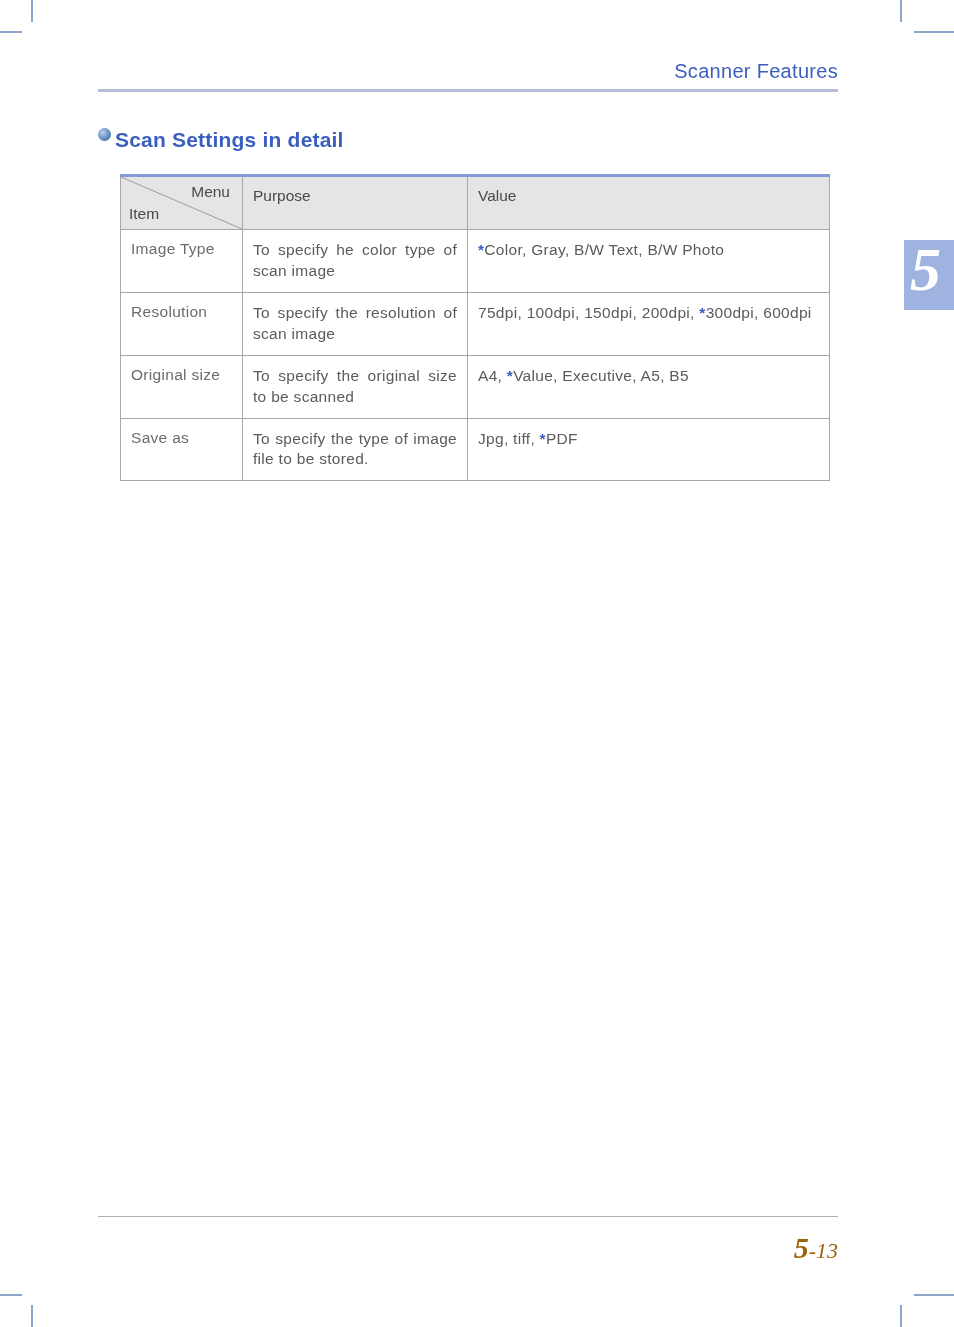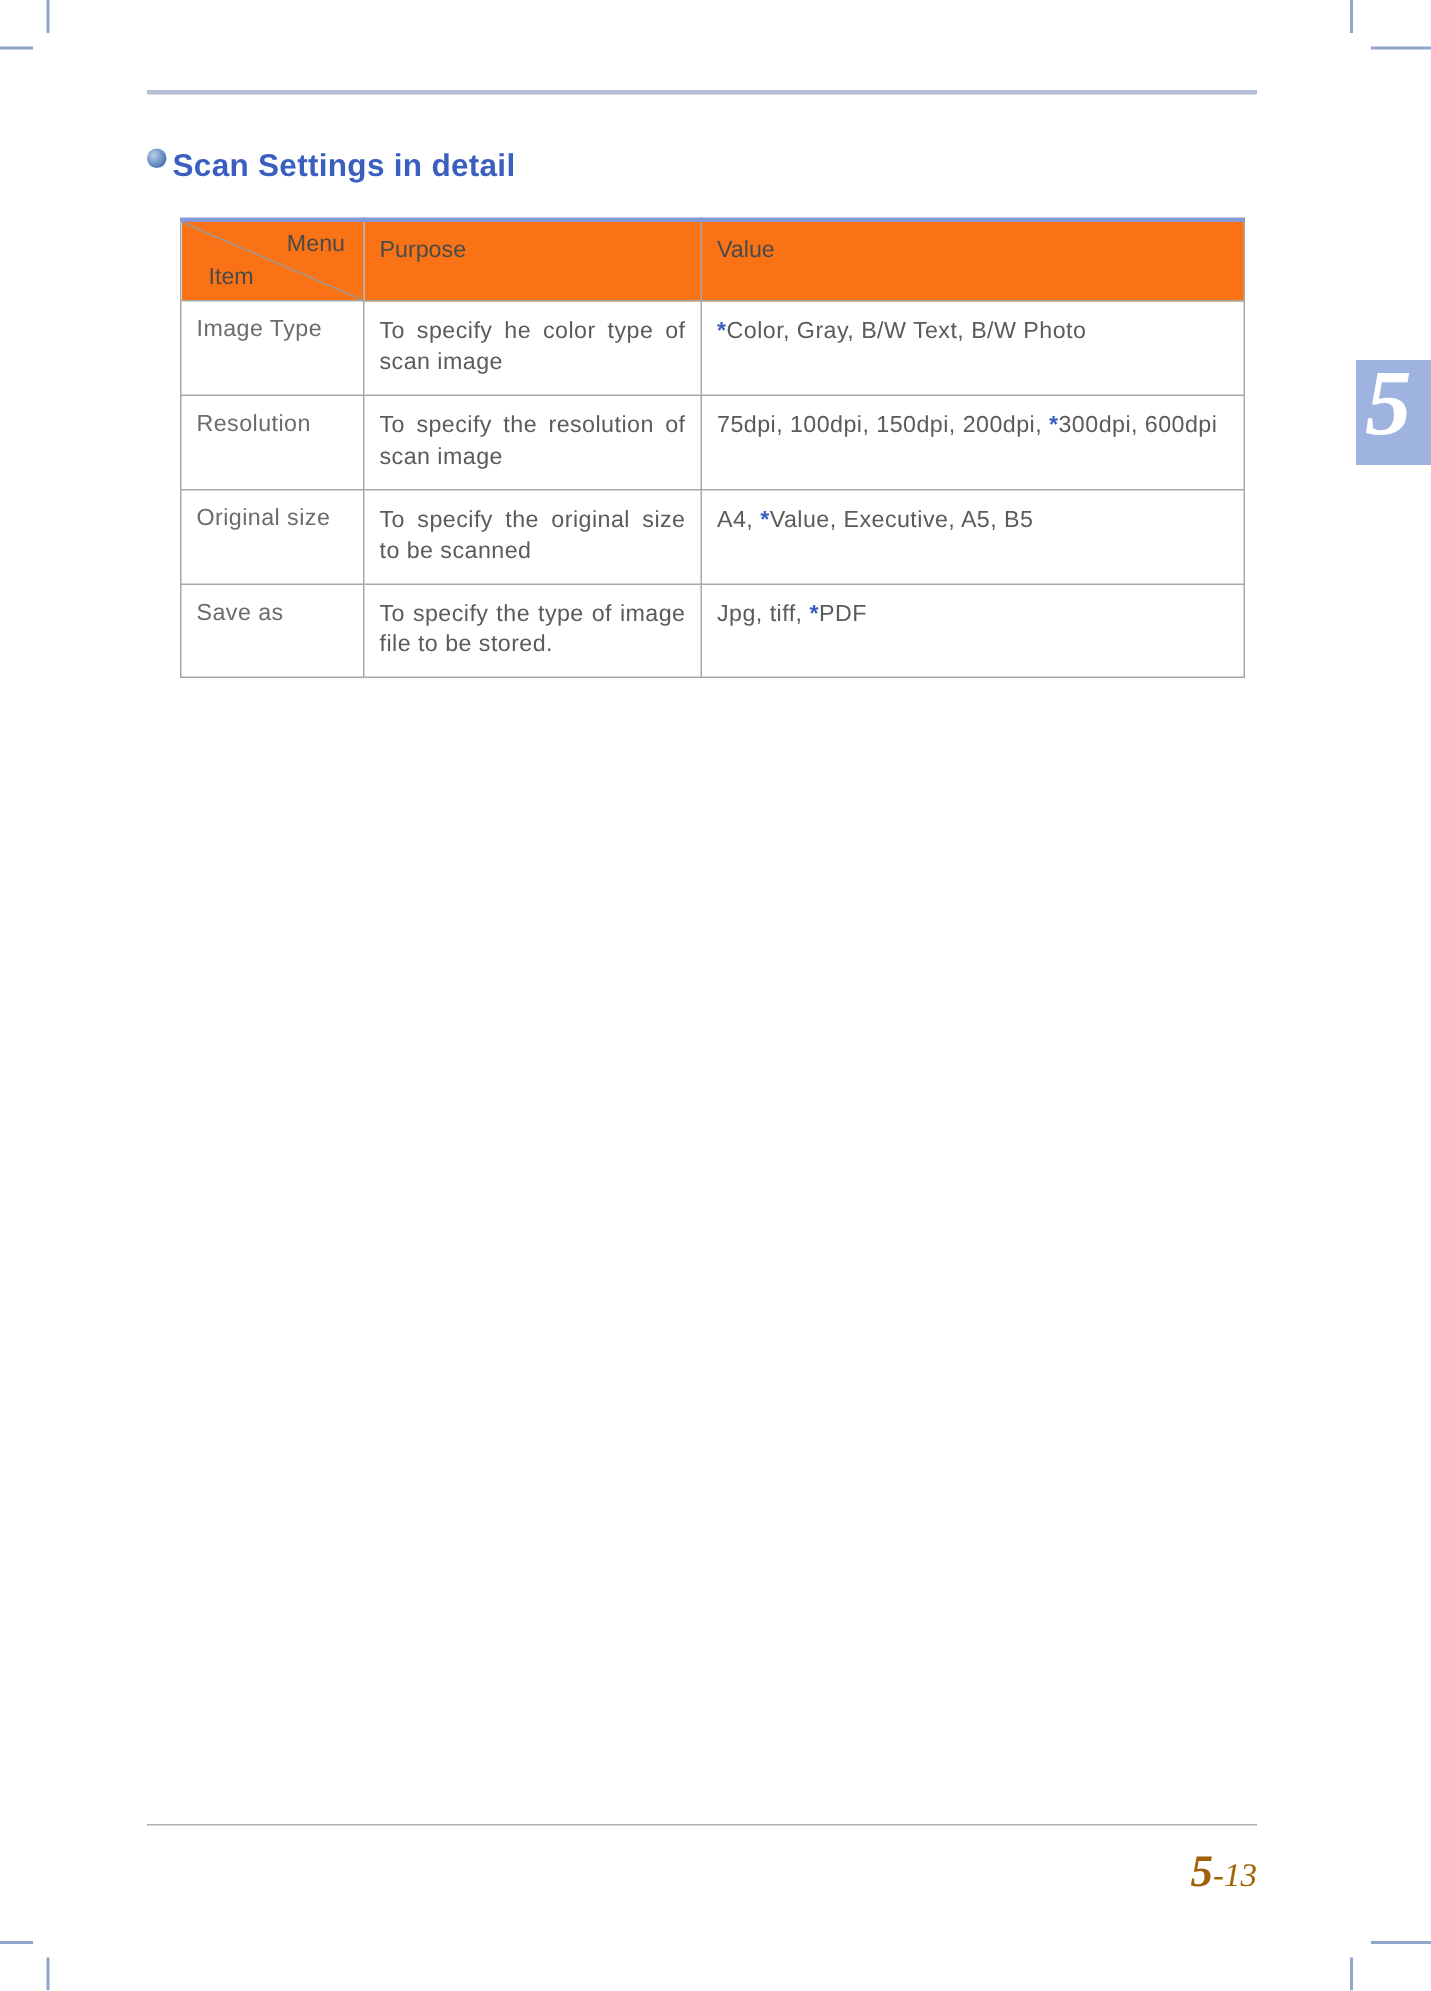--- a/index.html
+++ b/index.html
@@ -75,41 +75,41 @@
   table.settings th, table.settings td {
     border: 1px solid #a7a7a7;
     padding: 10px 10px 10px 10px;
     font-size: 15.5px;
     color: #5b5b5b;
     vertical-align: top;
     text-align: left;
     font-weight: normal;
   }
   table.settings th {
-    background: #f97316;
+    background: #e5e5e5;
     color: #4a4a4a;
     font-weight: normal;
     height: 54px;
   }
   table.settings th.diag {
     position: relative;
     padding: 0;
     width: 122px;
   }
   table.settings th.diag .diag-top {
     position: absolute;
     top: 6px;
     right: 12px;
     font-size: 15.5px;
     color: #4a4a4a;
   }
   table.settings th.diag .diag-bot {
     position: absolute;
     bottom: 6px;
-    left: 18px;
+    left: 8px;
     font-size: 15.5px;
     color: #4a4a4a;
   }
   table.settings th.diag svg {
     position: absolute;
     top: 0; left: 0;
     width: 100%; height: 100%;
   }
   table.settings td.col-purpose {
     width: 225px;
@@ -195,20 +195,21 @@
 <div class="cropmark cm-bot-left-v"></div>
 <div class="cropmark cm-bot-left-h"></div>
 <div class="cropmark cm-bot-right-v"></div>
 <div class="cropmark cm-bot-right-h"></div>
 
 <div class="chapter-tab">
   <span>5</span>
 </div>
 
 <div class="page">
+  <div class="header-title">Scanner Features</div>
   <div class="header-rule"></div>
 
   <div class="section-heading">
     <div class="bullet-icon"></div>
     <div class="section-heading-text">Scan Settings in detail</div>
   </div>
 
   <div class="table-wrap">
     <table class="settings">
       <thead>

